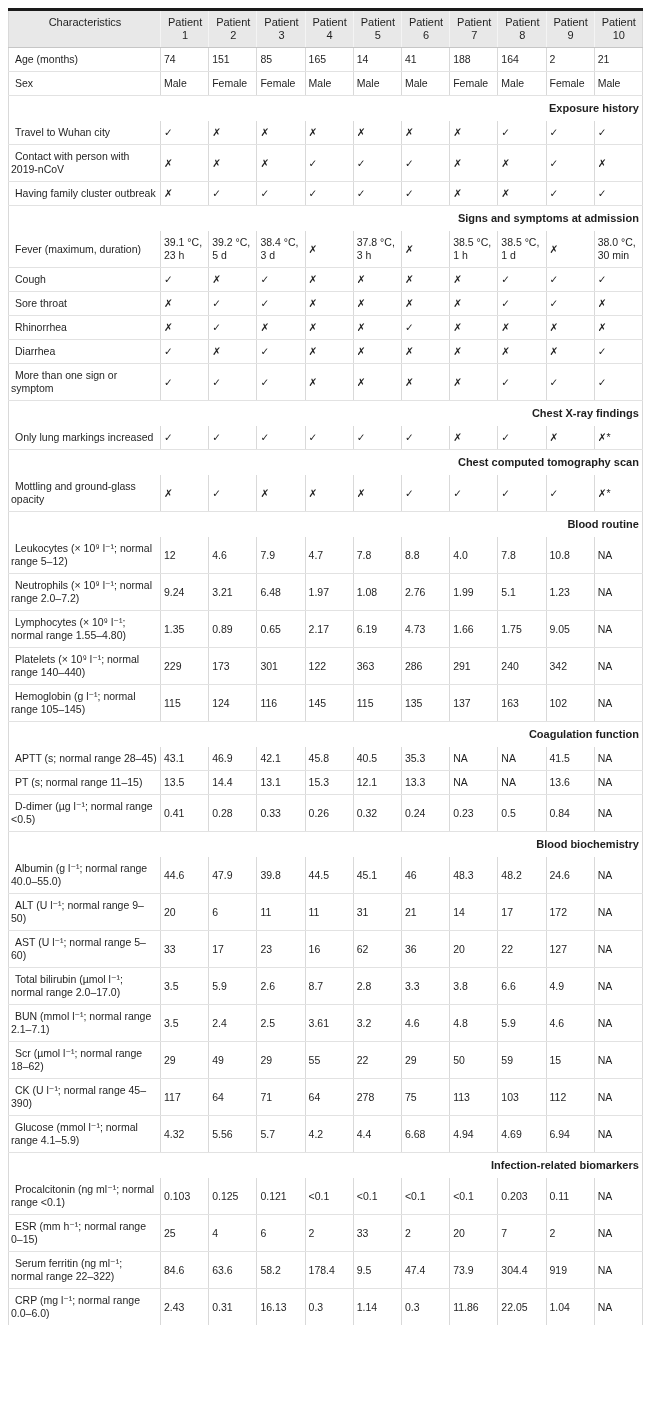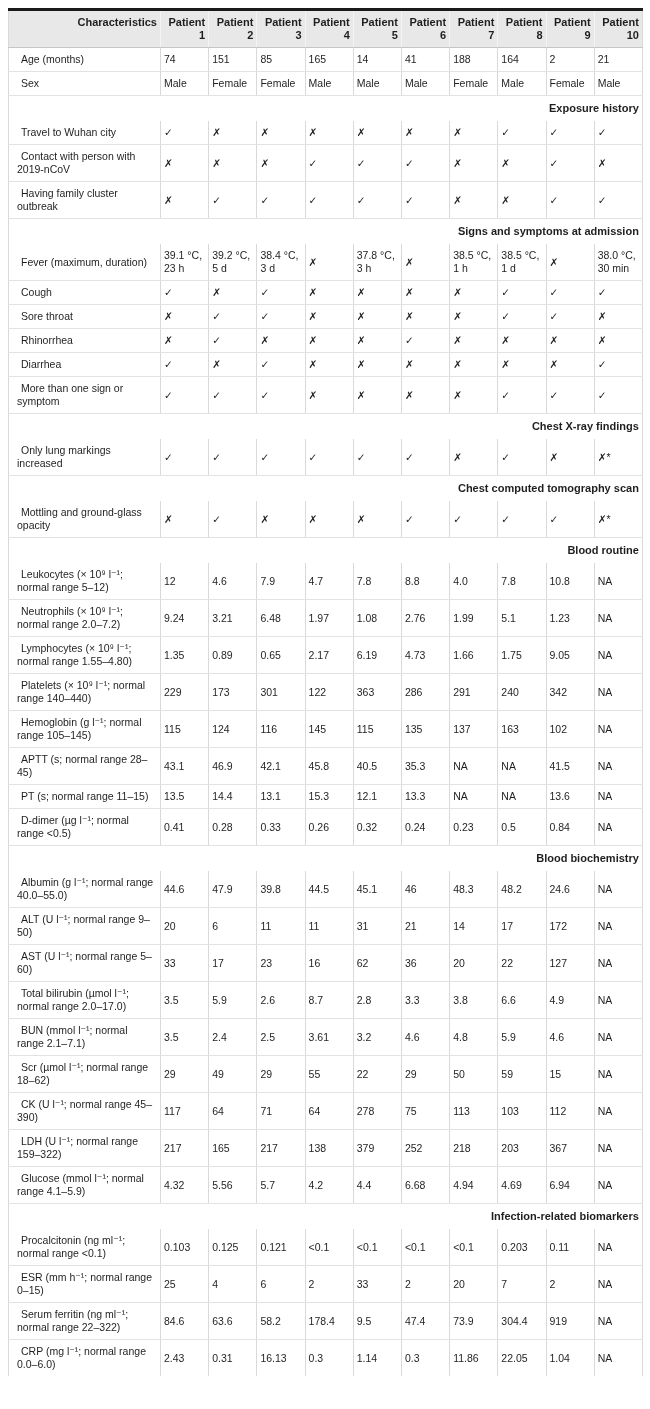--- a/index.html
+++ b/index.html
@@ -28,36 +28,36 @@
     border-top:3px solid var(--top-border);
     border-left:1px solid var(--grid);
     border-right:1px solid var(--grid);
     font-size:10.5px;
     line-height:13px;
   }
   col.c-label{width:152px;}
   col.c-patient{width:48.2px;}
   thead th{
     background:var(--header-bg);
-    font-weight:bold;
+    font-weight:normal;
     font-size:11px;
-    text-align:right;
+    text-align:center;
     vertical-align:top;
     padding:5px 3px 5px 4px;
     border-bottom:1px solid #c6c6c6;
     border-left:1px solid #f4f4f4;
   }
   thead th:first-child{border-left:none;}
   tbody td{
     vertical-align:middle;
     padding:5px 3px;
     border-bottom:1px solid var(--row-line);
   }
   td.row-label{
-    padding-left:8px;
+    padding-left:2px;
     text-indent:4px;
   }
   td.cell-value{
     border-left:1px solid var(--grid);
     white-space:normal;
     word-wrap:break-word;
   }
   tr.section-row td{
     font-weight:bold;
     font-size:11px;
@@ -345,20 +345,23 @@
           <td class="cell-value">124</td>
           <td class="cell-value">116</td>
           <td class="cell-value">145</td>
           <td class="cell-value">115</td>
           <td class="cell-value">135</td>
           <td class="cell-value">137</td>
           <td class="cell-value">163</td>
           <td class="cell-value">102</td>
           <td class="cell-value">NA</td>
         </tr>
+        <tr class="section-row">
+          <td colspan="11">Coagulation function</td>
+        </tr>
         <tr>
           <td class="row-label">APTT (s; normal range 28–45)</td>
           <td class="cell-value">43.1</td>
           <td class="cell-value">46.9</td>
           <td class="cell-value">42.1</td>
           <td class="cell-value">45.8</td>
           <td class="cell-value">40.5</td>
           <td class="cell-value">35.3</td>
           <td class="cell-value">NA</td>
           <td class="cell-value">NA</td>
@@ -479,33 +482,20 @@
           <td class="cell-value">71</td>
           <td class="cell-value">64</td>
           <td class="cell-value">278</td>
           <td class="cell-value">75</td>
           <td class="cell-value">113</td>
           <td class="cell-value">103</td>
           <td class="cell-value">112</td>
           <td class="cell-value">NA</td>
         </tr>
         <tr>
-          <td class="row-label">LDH (U l⁻¹; normal range 159–322)</td>
-          <td class="cell-value">217</td>
-          <td class="cell-value">165</td>
-          <td class="cell-value">217</td>
-          <td class="cell-value">138</td>
-          <td class="cell-value">379</td>
-          <td class="cell-value">252</td>
-          <td class="cell-value">218</td>
-          <td class="cell-value">203</td>
-          <td class="cell-value">367</td>
-          <td class="cell-value">NA</td>
-        </tr>
-        <tr>
           <td class="row-label">Glucose (mmol l⁻¹; normal range 4.1–5.9)</td>
           <td class="cell-value">4.32</td>
           <td class="cell-value">5.56</td>
           <td class="cell-value">5.7</td>
           <td class="cell-value">4.2</td>
           <td class="cell-value">4.4</td>
           <td class="cell-value">6.68</td>
           <td class="cell-value">4.94</td>
           <td class="cell-value">4.69</td>
           <td class="cell-value">6.94</td>

